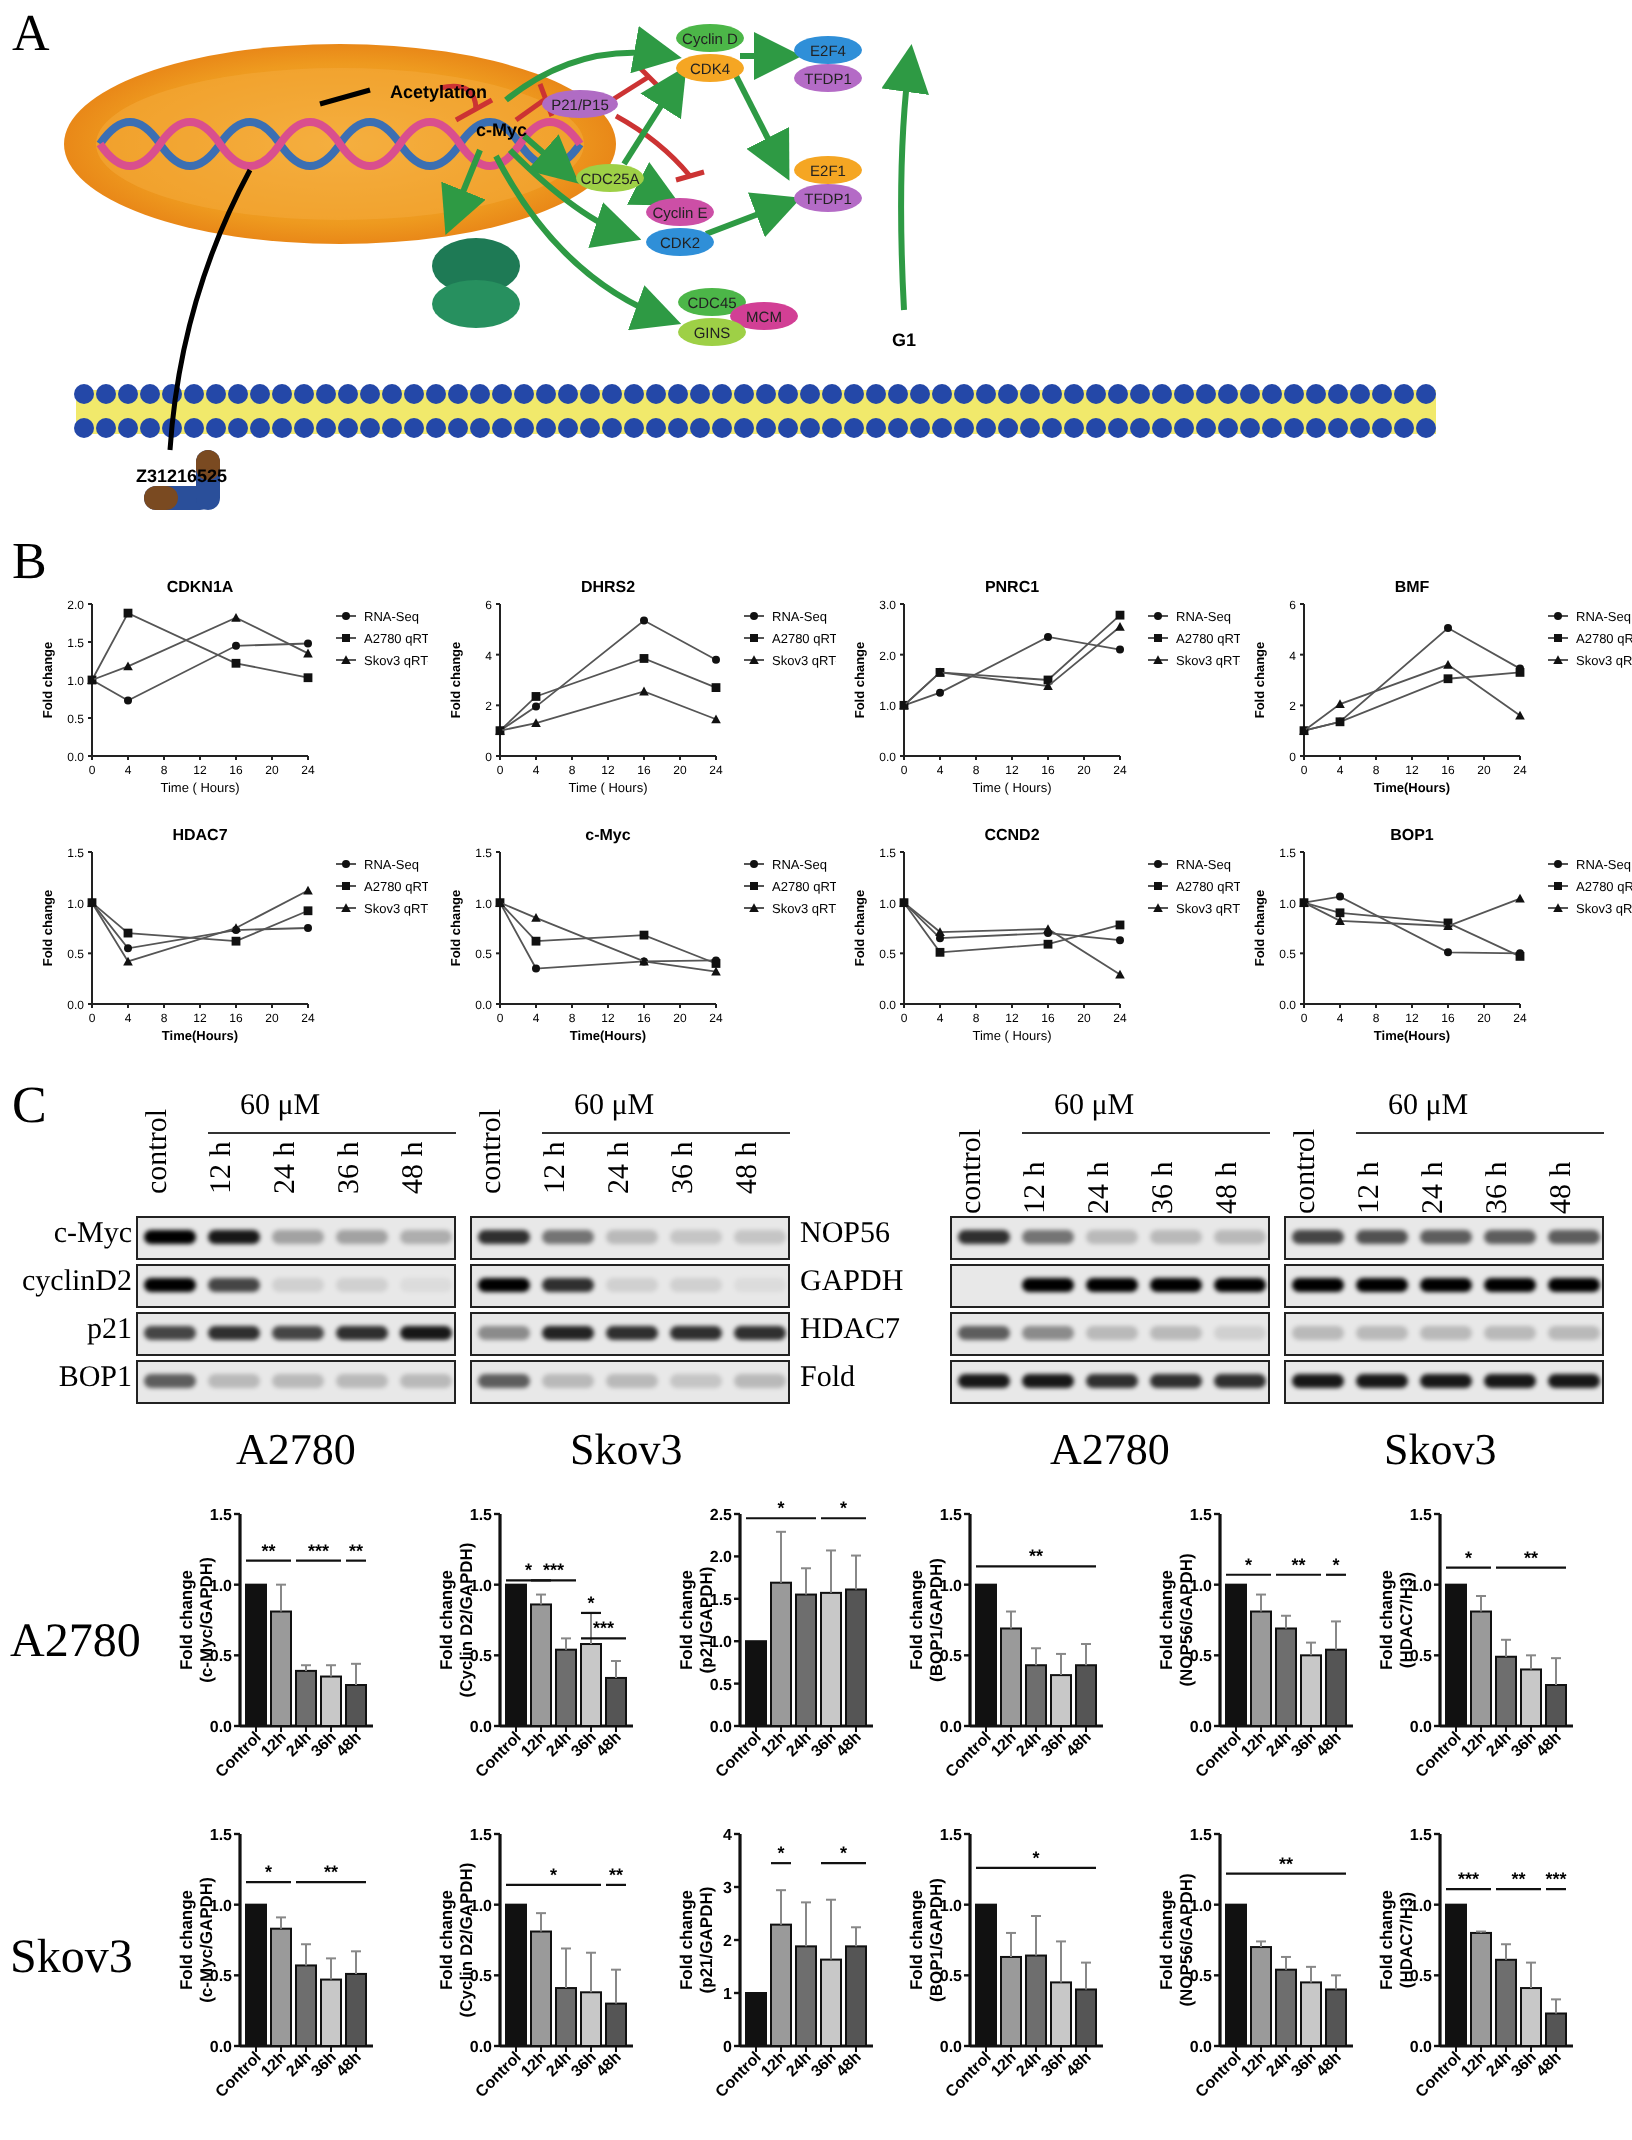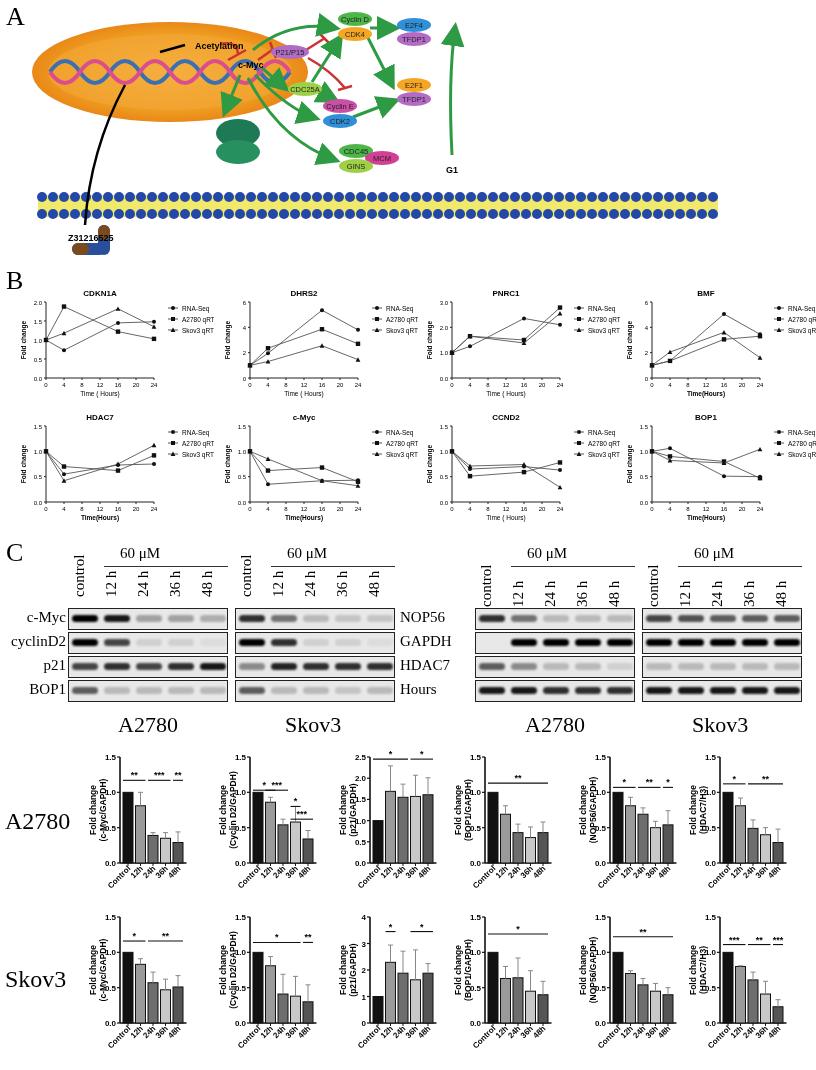--- a/index.html
+++ b/index.html
@@ -846,21 +846,21 @@
       <div style="position: absolute; left: 3px; top: 6px; width: 26px; height: 7px; border-radius: 4px; background: rgba(0, 0, 0, 0.9); filter: blur(1px);"></div>
       <div style="position: absolute; left: 35px; top: 6px; width: 26px; height: 7px; border-radius: 4px; background: rgba(0, 0, 0, 0.9); filter: blur(1px);"></div>
       <div style="position: absolute; left: 67px; top: 6px; width: 26px; height: 7px; border-radius: 4px; background: rgba(0, 0, 0, 0.9); filter: blur(1px);"></div>
       <div style="position: absolute; left: 99px; top: 6px; width: 26px; height: 7px; border-radius: 4px; background: rgba(0, 0, 0, 0.9); filter: blur(1px);"></div>
       <div style="position: absolute; left: 131px; top: 6px; width: 26px; height: 7px; border-radius: 4px; background: rgba(0, 0, 0, 0.9); filter: blur(1px);"></div>
     </div>
     <div class="cell-title" style="left: 692px; top: 712px;">Skov3</div>
     <div class="blot-label" style="left: 400px; top: 609px; text-align: left;">NOP56</div>
     <div class="blot-label" style="left: 400px; top: 633px; text-align: left;">GAPDH</div>
     <div class="blot-label" style="left: 400px; top: 657px; text-align: left;">HDAC7</div>
-    <div class="blot-label" style="left: 400px; top: 681px; text-align: left;">Hours</div>
+    <div class="blot-label" style="left: 400px; top: 681px; text-align: left;">Fold</div>
   </div>
 
 <div id="barCharts">
     <svg width="130" height="160" style="position: absolute; left: 80px; top: 745px;">
       <line x1="40" y1="118" x2="40" y2="12" stroke="#111" stroke-width="1.6"></line>
       <line x1="40" y1="118" x2="106.5" y2="118" stroke="#111" stroke-width="1.6"></line>
       <line x1="37" y1="118" x2="40" y2="118" stroke="#111" stroke-width="1.2"></line>
       <text x="36" y="121" font-size="8" font-weight="bold" text-anchor="end">0.0</text>
       <line x1="37" y1="82.66666666666667" x2="40" y2="82.66666666666667" stroke="#111" stroke-width="1.2"></line>
       <text x="36" y="85.66666666666667" font-size="8" font-weight="bold" text-anchor="end">0.5</text>

